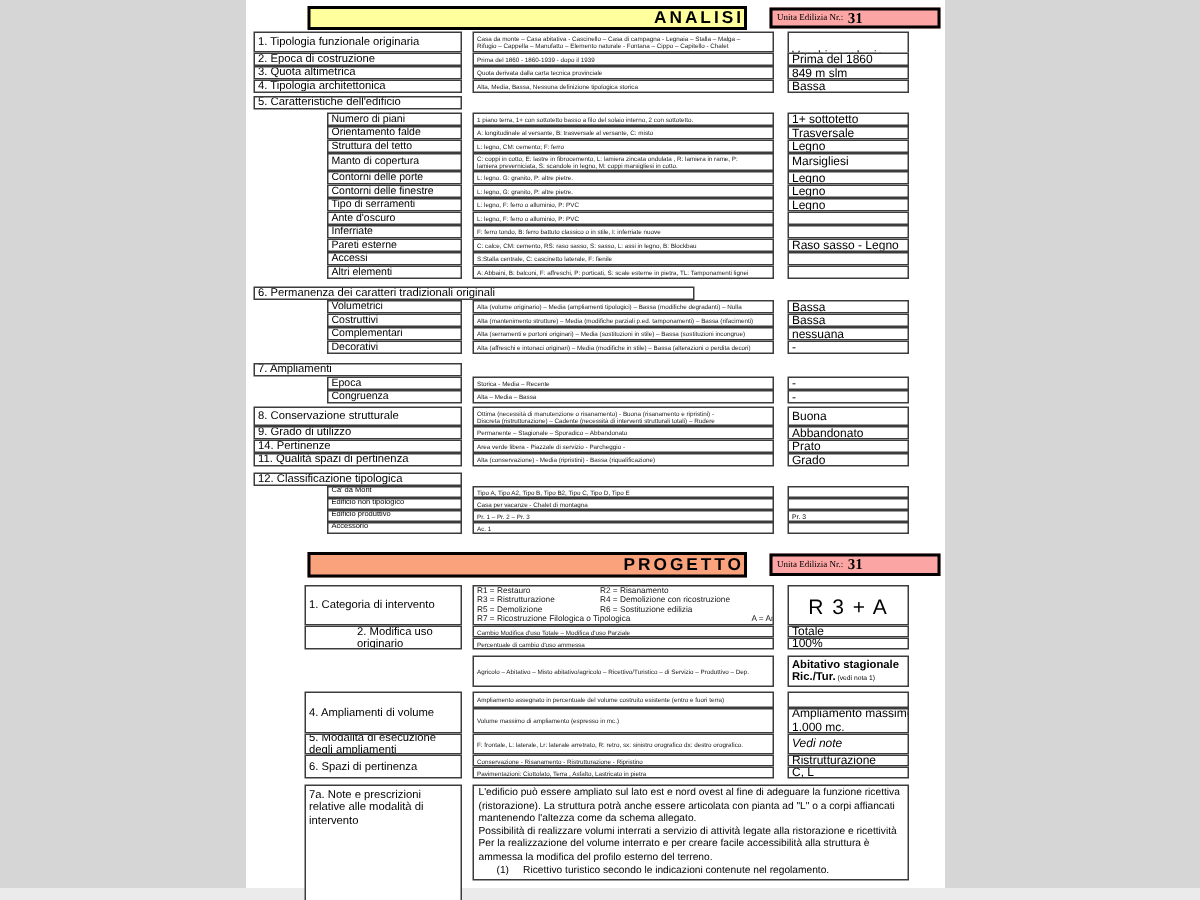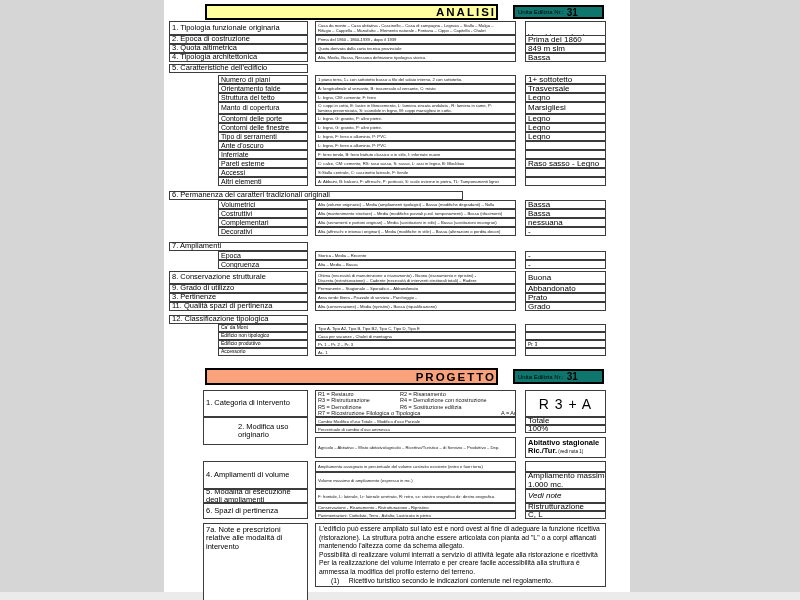--- a/index.html
+++ b/index.html
@@ -6,22 +6,22 @@
   body{font-family:"Liberation Sans",sans-serif;background:#bdbdbd;}
   .stage{position:relative;width:800px;height:600px;background:#d6d6d6;overflow:hidden;}
   .bottom-strip{position:absolute;left:0;top:592px;width:800px;height:8px;background:#ebebeb;}
   .page{position:absolute;left:164px;top:0;width:466px;height:592px;background:#ffffff;}
   .band{position:absolute;left:0;width:100%;}
   .bar{position:absolute;left:41px;width:293px;box-sizing:border-box;border:2px solid #000;
        display:flex;align-items:center;justify-content:flex-end;
        font-weight:bold;font-size:11.5px;letter-spacing:2px;color:#000;}
   .bar.yellow{background:#ffff9e;}
   .bar.salmon{background:#f9a27c;}
-  .unitbox{position:absolute;left:349px;width:91px;box-sizing:border-box;border:2px solid #000;
-       background:#0f766e;display:flex;align-items:center;padding:0 3px;gap:3px;overflow:hidden;}
+  .unitbox{position:absolute;left:349px;width:114px;box-sizing:border-box;border:2px solid #000;
+       background:#fca5a5;display:flex;align-items:center;padding:0 3px;gap:3px;overflow:hidden;font-family:Liberation Serif, serif;}
   .ulabel{font-size:6px;white-space:nowrap;}
   .uvalue{font-size:10px;font-weight:bold;}
   .rows{position:absolute;left:0;width:100%;}
   .row{position:relative;}
   .box{position:absolute;top:0;box-sizing:border-box;border:1px solid #3c3c3c;background:#fff;
        overflow:hidden;display:flex;flex-direction:column;justify-content:center;color:#000;}
   .lbl{left:5px;width:139px;font-size:7.5px;line-height:1.1;padding:0 2px;white-space:nowrap;}
   .lbl.ind{left:54px;width:90px;font-size:7px;}
   .lbl.sm{left:54px;width:90px;font-size:5px;}
   .lbl.pro{left:39px;width:105px;white-space:normal;}
@@ -240,21 +240,21 @@
           <div class="box val" style="height: 13px;">Buona</div>
         </div>
         <div class="row" style="height: 9px;">
           <div class="box lbl" style="height: 9px;">9. Grado di utilizzo</div>
           <div class="box desc" style="height: 9px;">
             <div class="dl">Permanente – Stagionale – Sporadico – Abbandonato</div>
           </div>
           <div class="box val" style="height: 9px;">Abbandonato</div>
         </div>
         <div class="row" style="height: 9px;">
-          <div class="box lbl" style="height: 9px;">3. Pertinenze</div>
+          <div class="box lbl" style="height: 9px;">14. Pertinenze</div>
           <div class="box desc" style="height: 9px;">
             <div class="dl">Area verde libera - Piazzale di servizio - Parcheggio -</div>
           </div>
           <div class="box val" style="height: 9px;">Prato</div>
         </div>
         <div class="row" style="height: 9px;">
           <div class="box lbl" style="height: 9px;">11. Qualità spazi di pertinenza</div>
           <div class="box desc" style="height: 9px;">
             <div class="dl">Alta (conservazione) - Media (ripristini) - Bassa (riqualificazione)</div>
           </div>
@@ -309,21 +309,21 @@
           <div class="box lbl pro" style="height: 27px;">1. Categoria di intervento</div>
           <div class="box desc cat" style="height: 27px;">
             <div class="pl"><span>R1 = Restauro</span><span class="pr" style="left: 82px;">R2 = Risanamento</span></div>
             <div class="pl"><span>R3 = Ristrutturazione</span><span class="pr" style="left: 82px;">R4 = Demolizione con ricostruzione</span></div>
             <div class="pl"><span>R5 = Demolizione</span><span class="pr" style="left: 82px;">R6 = Sostituzione edilizia</span></div>
             <div class="pl"><span>R7 = Ricostruzione  Filologica o Tipologica</span><span class="pr" style="left: 183px;">A = Ampliamento</span></div>
           </div>
           <div class="box val large" style="height: 27px;">R 3 + A</div>
         </div>
         <div class="row" style="height: 16px;">
-          <div class="box lbl pro" style="height: 28px; padding-left: 34px;">2. Modifica uso originario</div>
+          <div class="box lbl pro" style="height: 16px; padding-left: 34px;">2. Modifica uso originario</div>
           <div class="box desc" style="top: 0px; height: 8px;">
             <div class="dl">Cambio Modifica d'uso Totale – Modifica d'uso Parziale</div>
           </div>
           <div class="box val" style="height: 8px; top: 0px;">Totale</div>
           <div class="box desc" style="top: 8px; height: 8px;">
             <div class="dl">Percentuale di cambio d'uso ammessa</div>
           </div>
           <div class="box val" style="height: 8px; top: 8px;">100%</div>
         </div>
         <div class="row" style="height: 4px;"></div>

